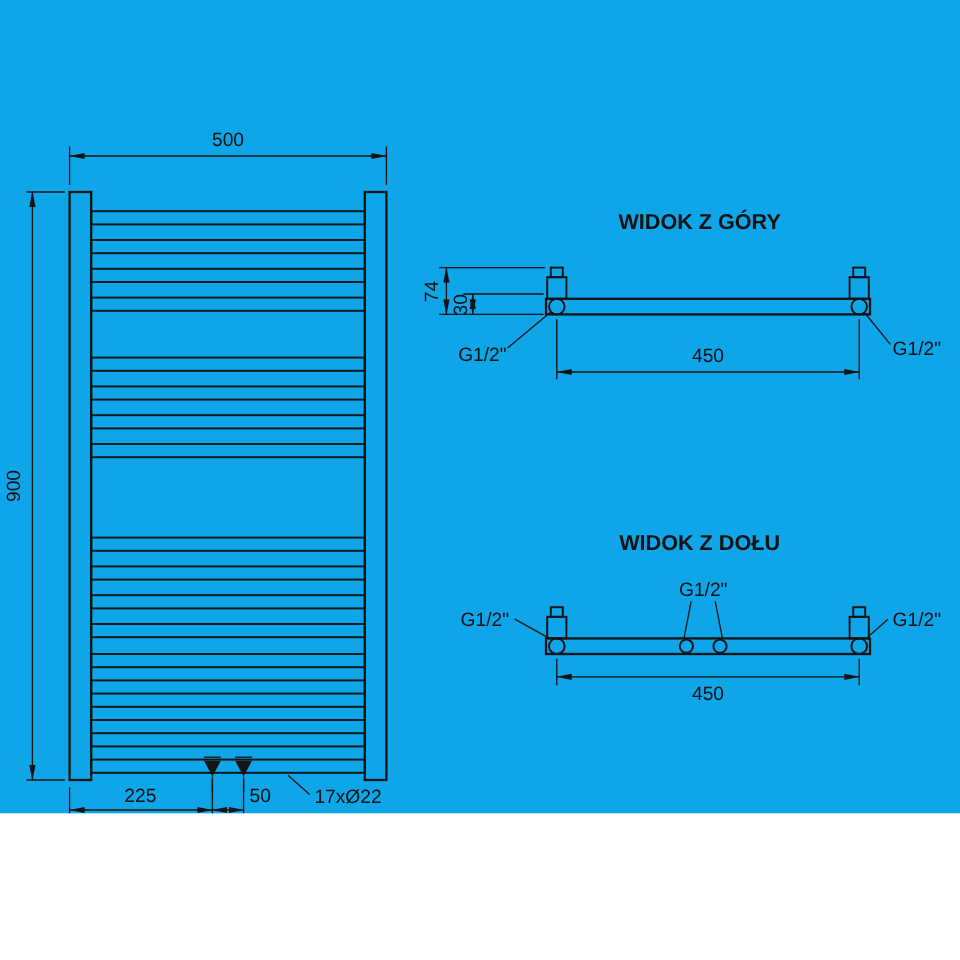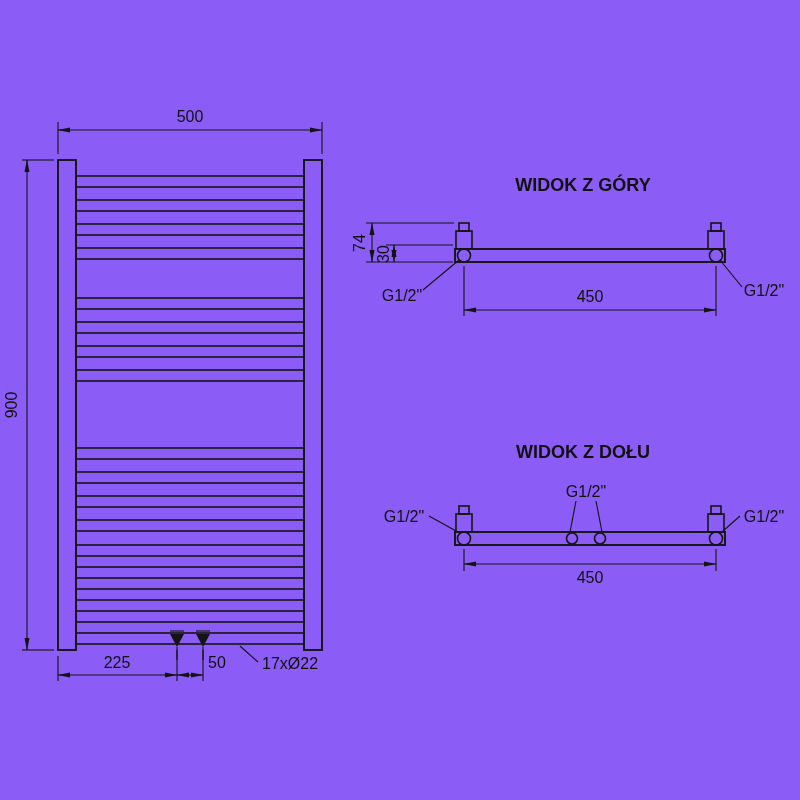--- a/index.html
+++ b/index.html
@@ -1,16 +1,16 @@
 <!DOCTYPE html>
 <html><head>
 <meta charset="utf-8">
 <style>
   html,body{margin:0;padding:0;background:#ffffff;}
-  .page{position:relative;width:800px;height:800px;background:#8b5cf6;overflow:hidden;}
+  .page{position:relative;width:800px;height:678px;background:#0ea5e9;overflow:hidden;}
   svg{display:block;}
   .o  {fill:none;stroke:#141414;stroke-width:1.6;}
   .o2 {fill:none;stroke:#141414;stroke-width:1.9;}
   .d  {fill:none;stroke:#141414;stroke-width:1.1;}
   .fillb{fill:#141414;stroke:none;}
   .t  {font-family:"Liberation Sans",sans-serif;font-size:16px;fill:#111;}
   .title{font-family:"Liberation Sans",sans-serif;font-size:18px;font-weight:bold;fill:#111;}
 </style>
 </head>
 <body>

